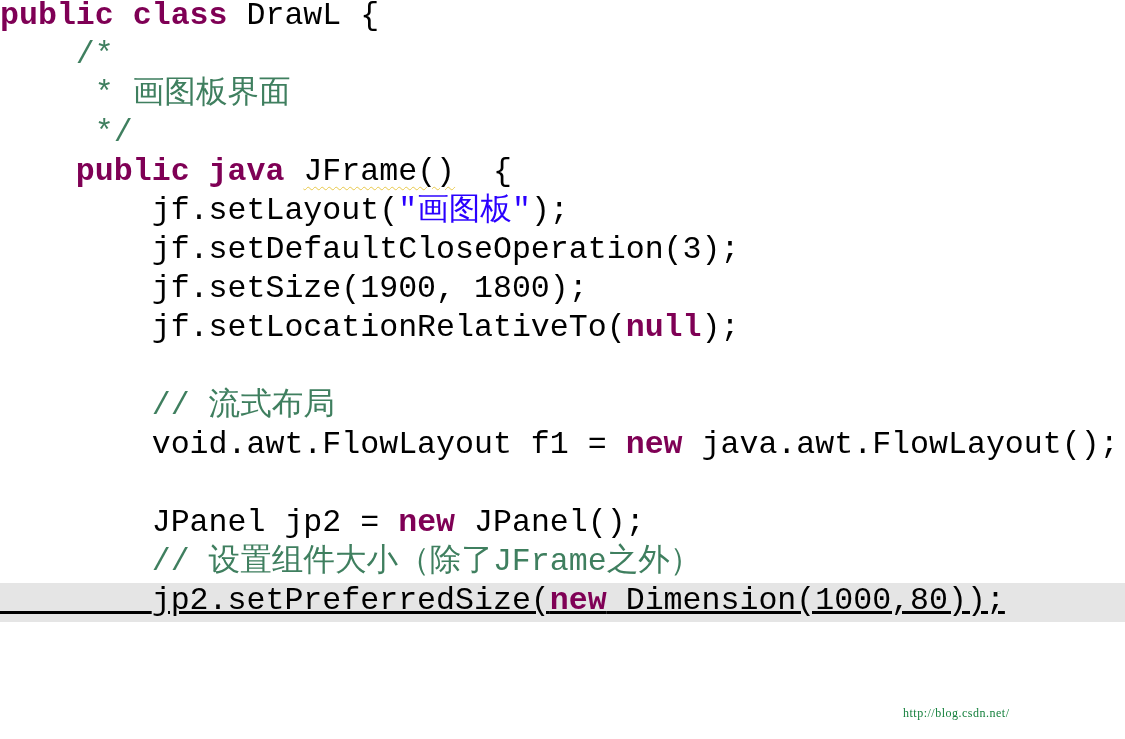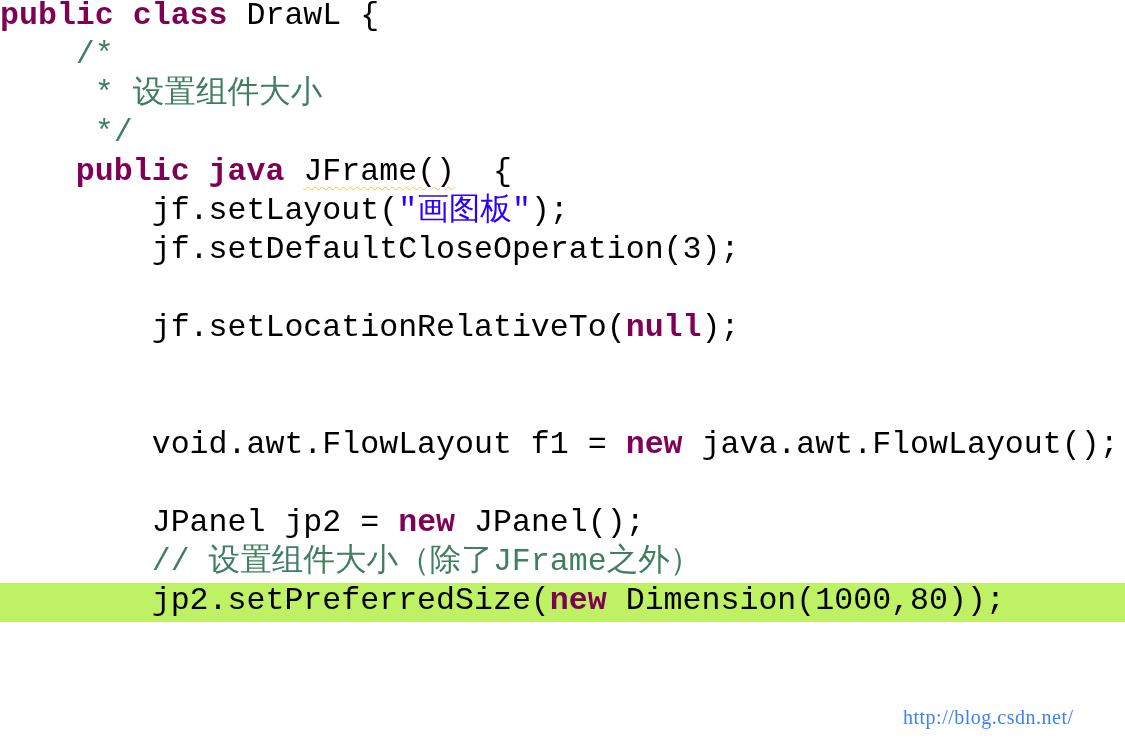--- a/index.html
+++ b/index.html
@@ -3,50 +3,50 @@
   <meta charset="utf-8">
   <style>
     html, body { margin: 0; padding: 0; background: #ffffff; }
     body { width: 1125px; height: 739px; overflow: hidden; position: relative; }
     .editor {
       position: absolute; left: 0; top: -2px; width: 1125px;
       font-family: "Liberation Mono", "DejaVu Sans Mono", monospace;
       font-size: 31.6px; color: #000000;
     }
     .line { height: 39px; line-height: 36px; white-space: pre; position: relative; }
-    .line.highlight { background: #bef264; }
+    .line.highlight { background: #e5e5e5; text-decoration: underline; }
     .kw { color: #7f0055; font-weight: bold; }
     .cm { color: #3f7f5f; }
     .str { color: #2a00ff; }
     .warn {
       text-decoration: underline wavy #e8c84a;
       text-decoration-thickness: 1px;
       text-underline-offset: 6px;
     }
     .watermark {
       position: absolute; left: 903px; top: 706px;
       font-family: "Liberation Serif", "DejaVu Serif", serif;
-      font-size: 20px; color: #3b82f6; letter-spacing: 0.5px;
+      font-size: 12px; color: #15803d; letter-spacing: 0.5px;
     }
   </style>
 </head>
 <body>
 
 <div class="editor">
   <div class="line"><span class="kw">public</span><span> </span><span class="kw">class</span><span> DrawL {</span></div>
   <div class="line"><span>    </span><span class="cm">/*</span></div>
-  <div class="line"><span>     </span><span class="cm">* 设置组件大小</span></div>
+  <div class="line"><span>     </span><span class="cm">* 画图板界面</span></div>
   <div class="line"><span>     </span><span class="cm">*/</span></div>
   <div class="line"><span>    </span><span class="kw">public</span><span> </span><span class="kw">java</span><span> </span><span class="warn">JFrame()</span><span>  {</span></div>
   <div class="line"><span>        </span><span>jf.setLayout(</span><span class="str">"画图板"</span><span>);</span></div>
   <div class="line"><span>        </span><span>jf.setDefaultCloseOperation(3);</span></div>
-  <div class="line"><span>        </span></div>
+  <div class="line"><span>        </span><span>jf.setSize(1900, 1800);</span></div>
   <div class="line"><span>        </span><span>jf.setLocationRelativeTo(</span><span class="kw">null</span><span>);</span></div>
   <div class="line"><span></span></div>
-  <div class="line"><span>        </span></div>
+  <div class="line"><span>        </span><span class="cm">// 流式布局</span></div>
   <div class="line"><span>        </span><span>void.awt.FlowLayout f1 = </span><span class="kw">new</span><span> java.awt.FlowLayout();</span></div>
   <div class="line"><span>        </span></div>
   <div class="line"><span>        </span><span>JPanel jp2 = </span><span class="kw">new</span><span> JPanel();</span></div>
   <div class="line"><span>        </span><span class="cm">// 设置组件大小（除了JFrame之外）</span></div>
   <div class="line highlight"><span>        </span><span>jp2.setPreferredSize(</span><span class="kw">new</span><span> Dimension(1000,80));</span></div>
 </div>
 
 <div class="watermark">http://blog.csdn.net/</div>
 
 </body></html>

